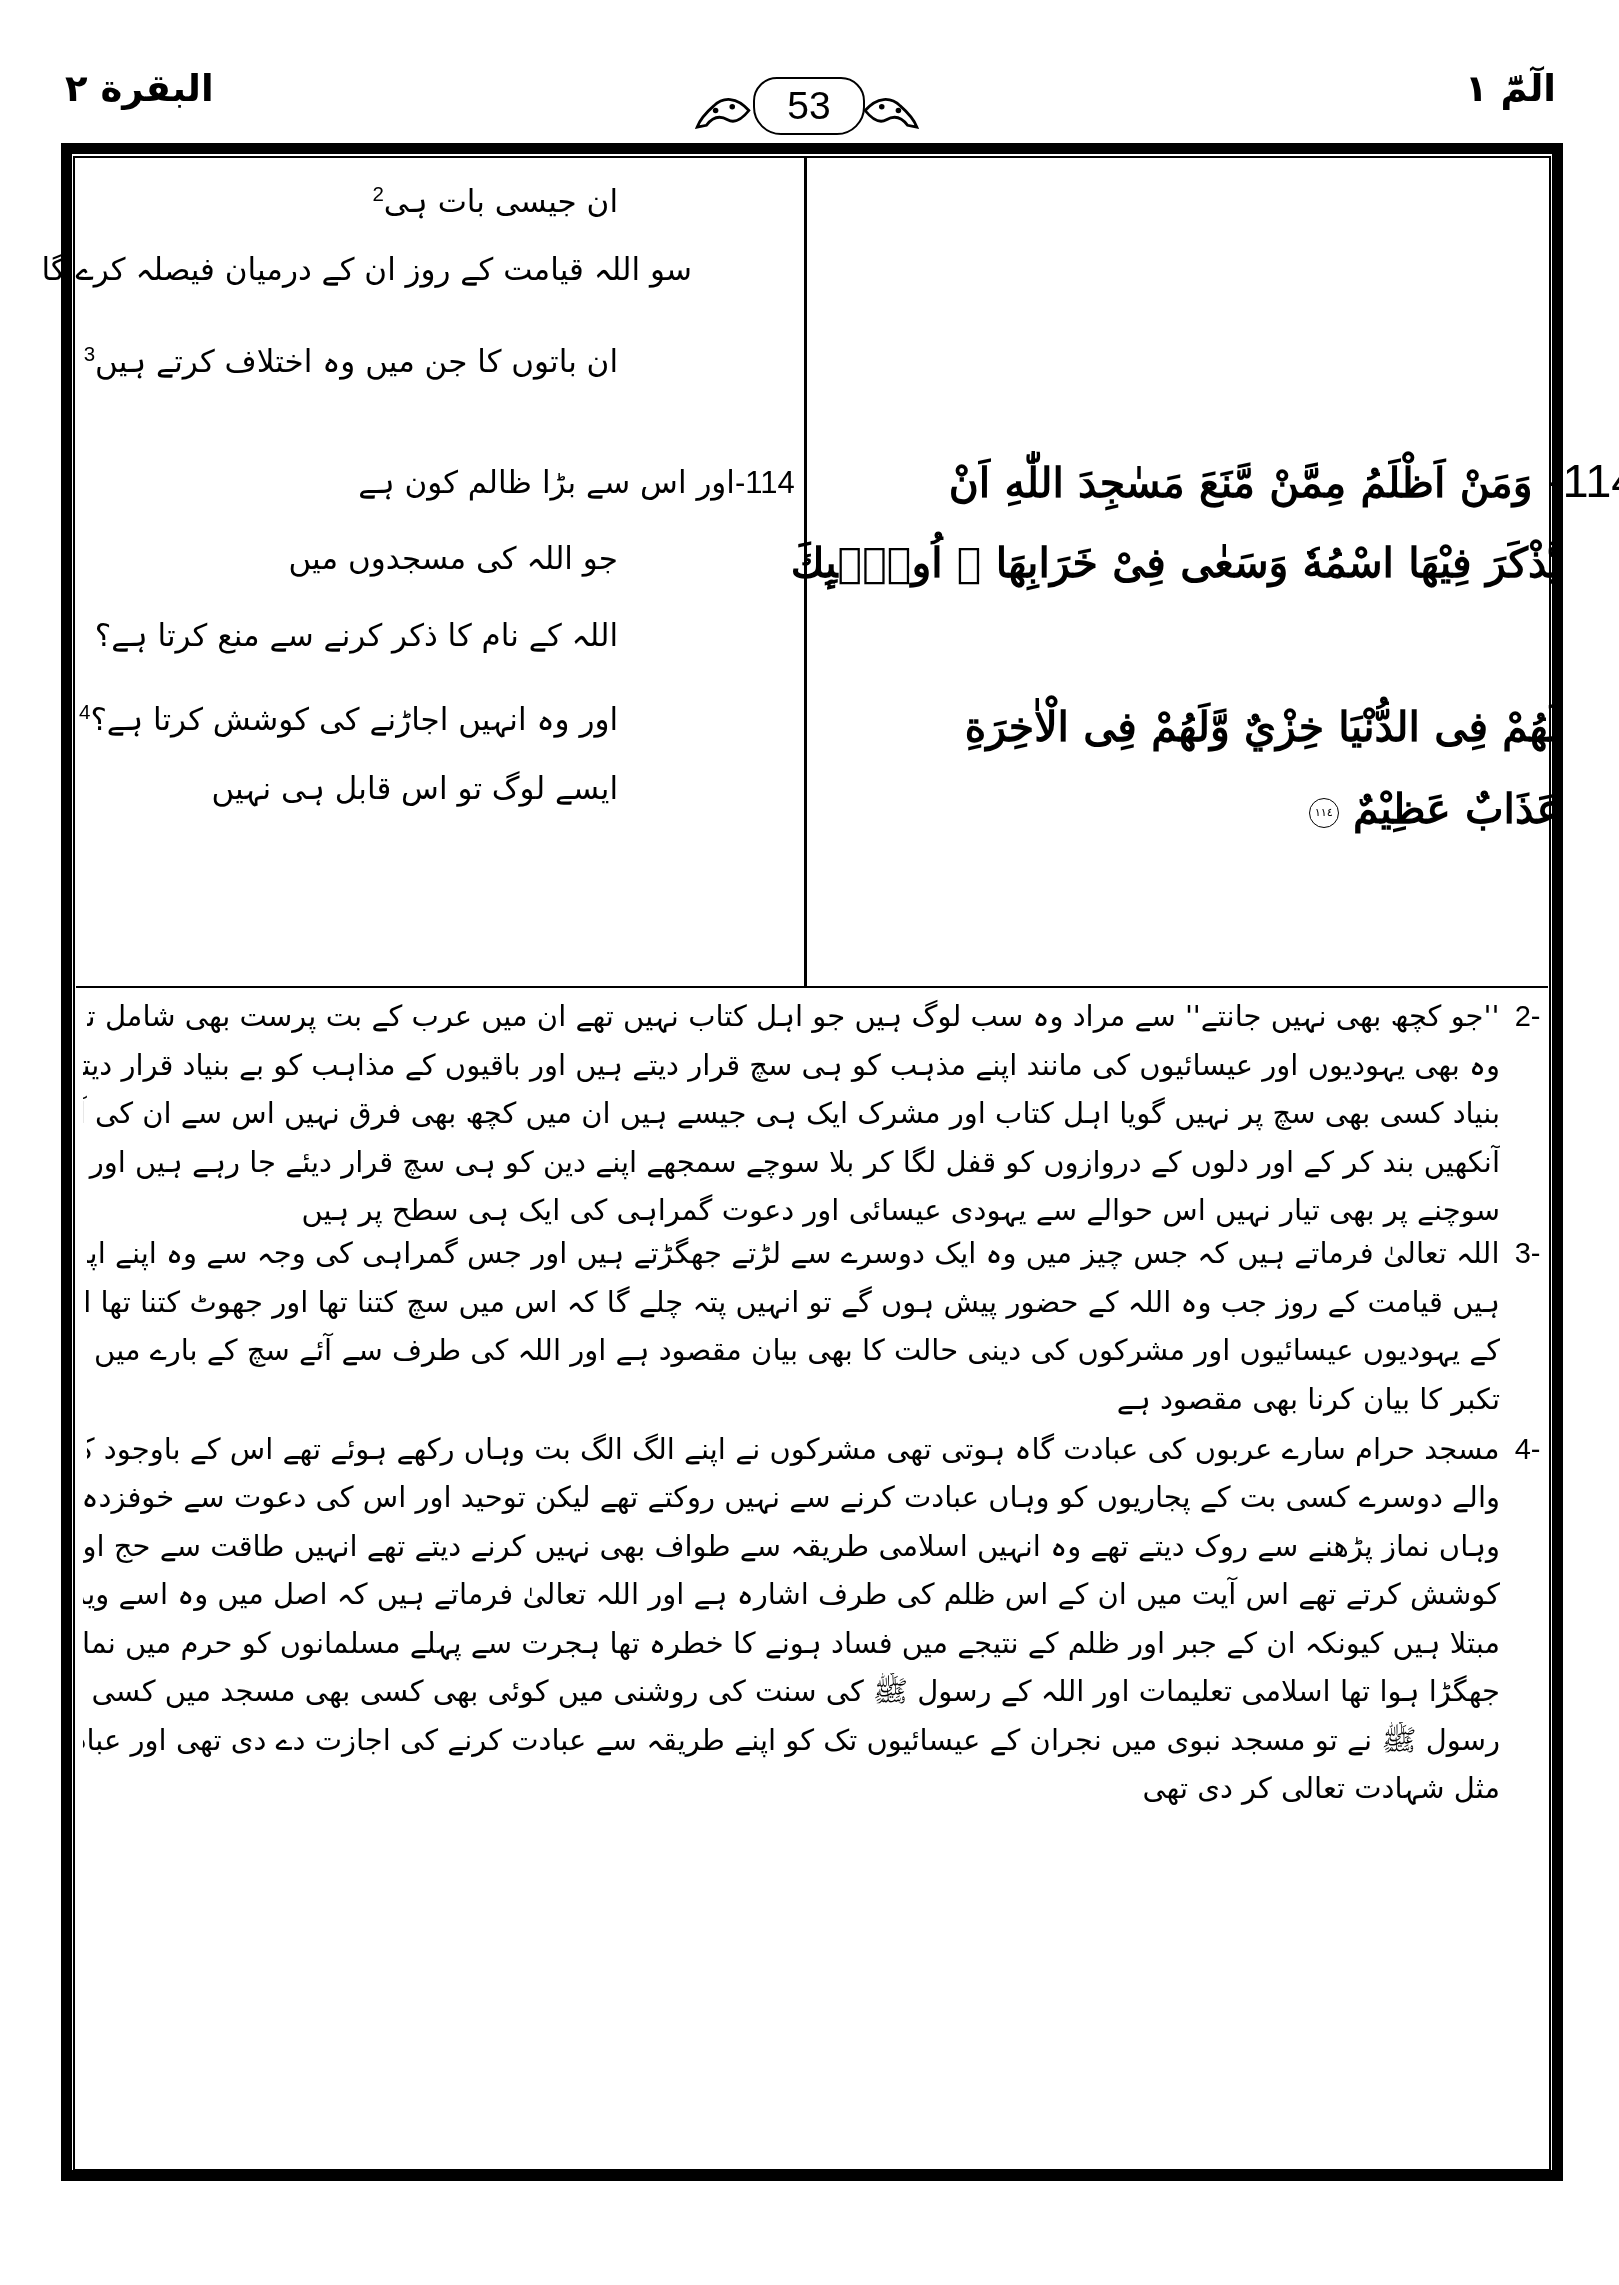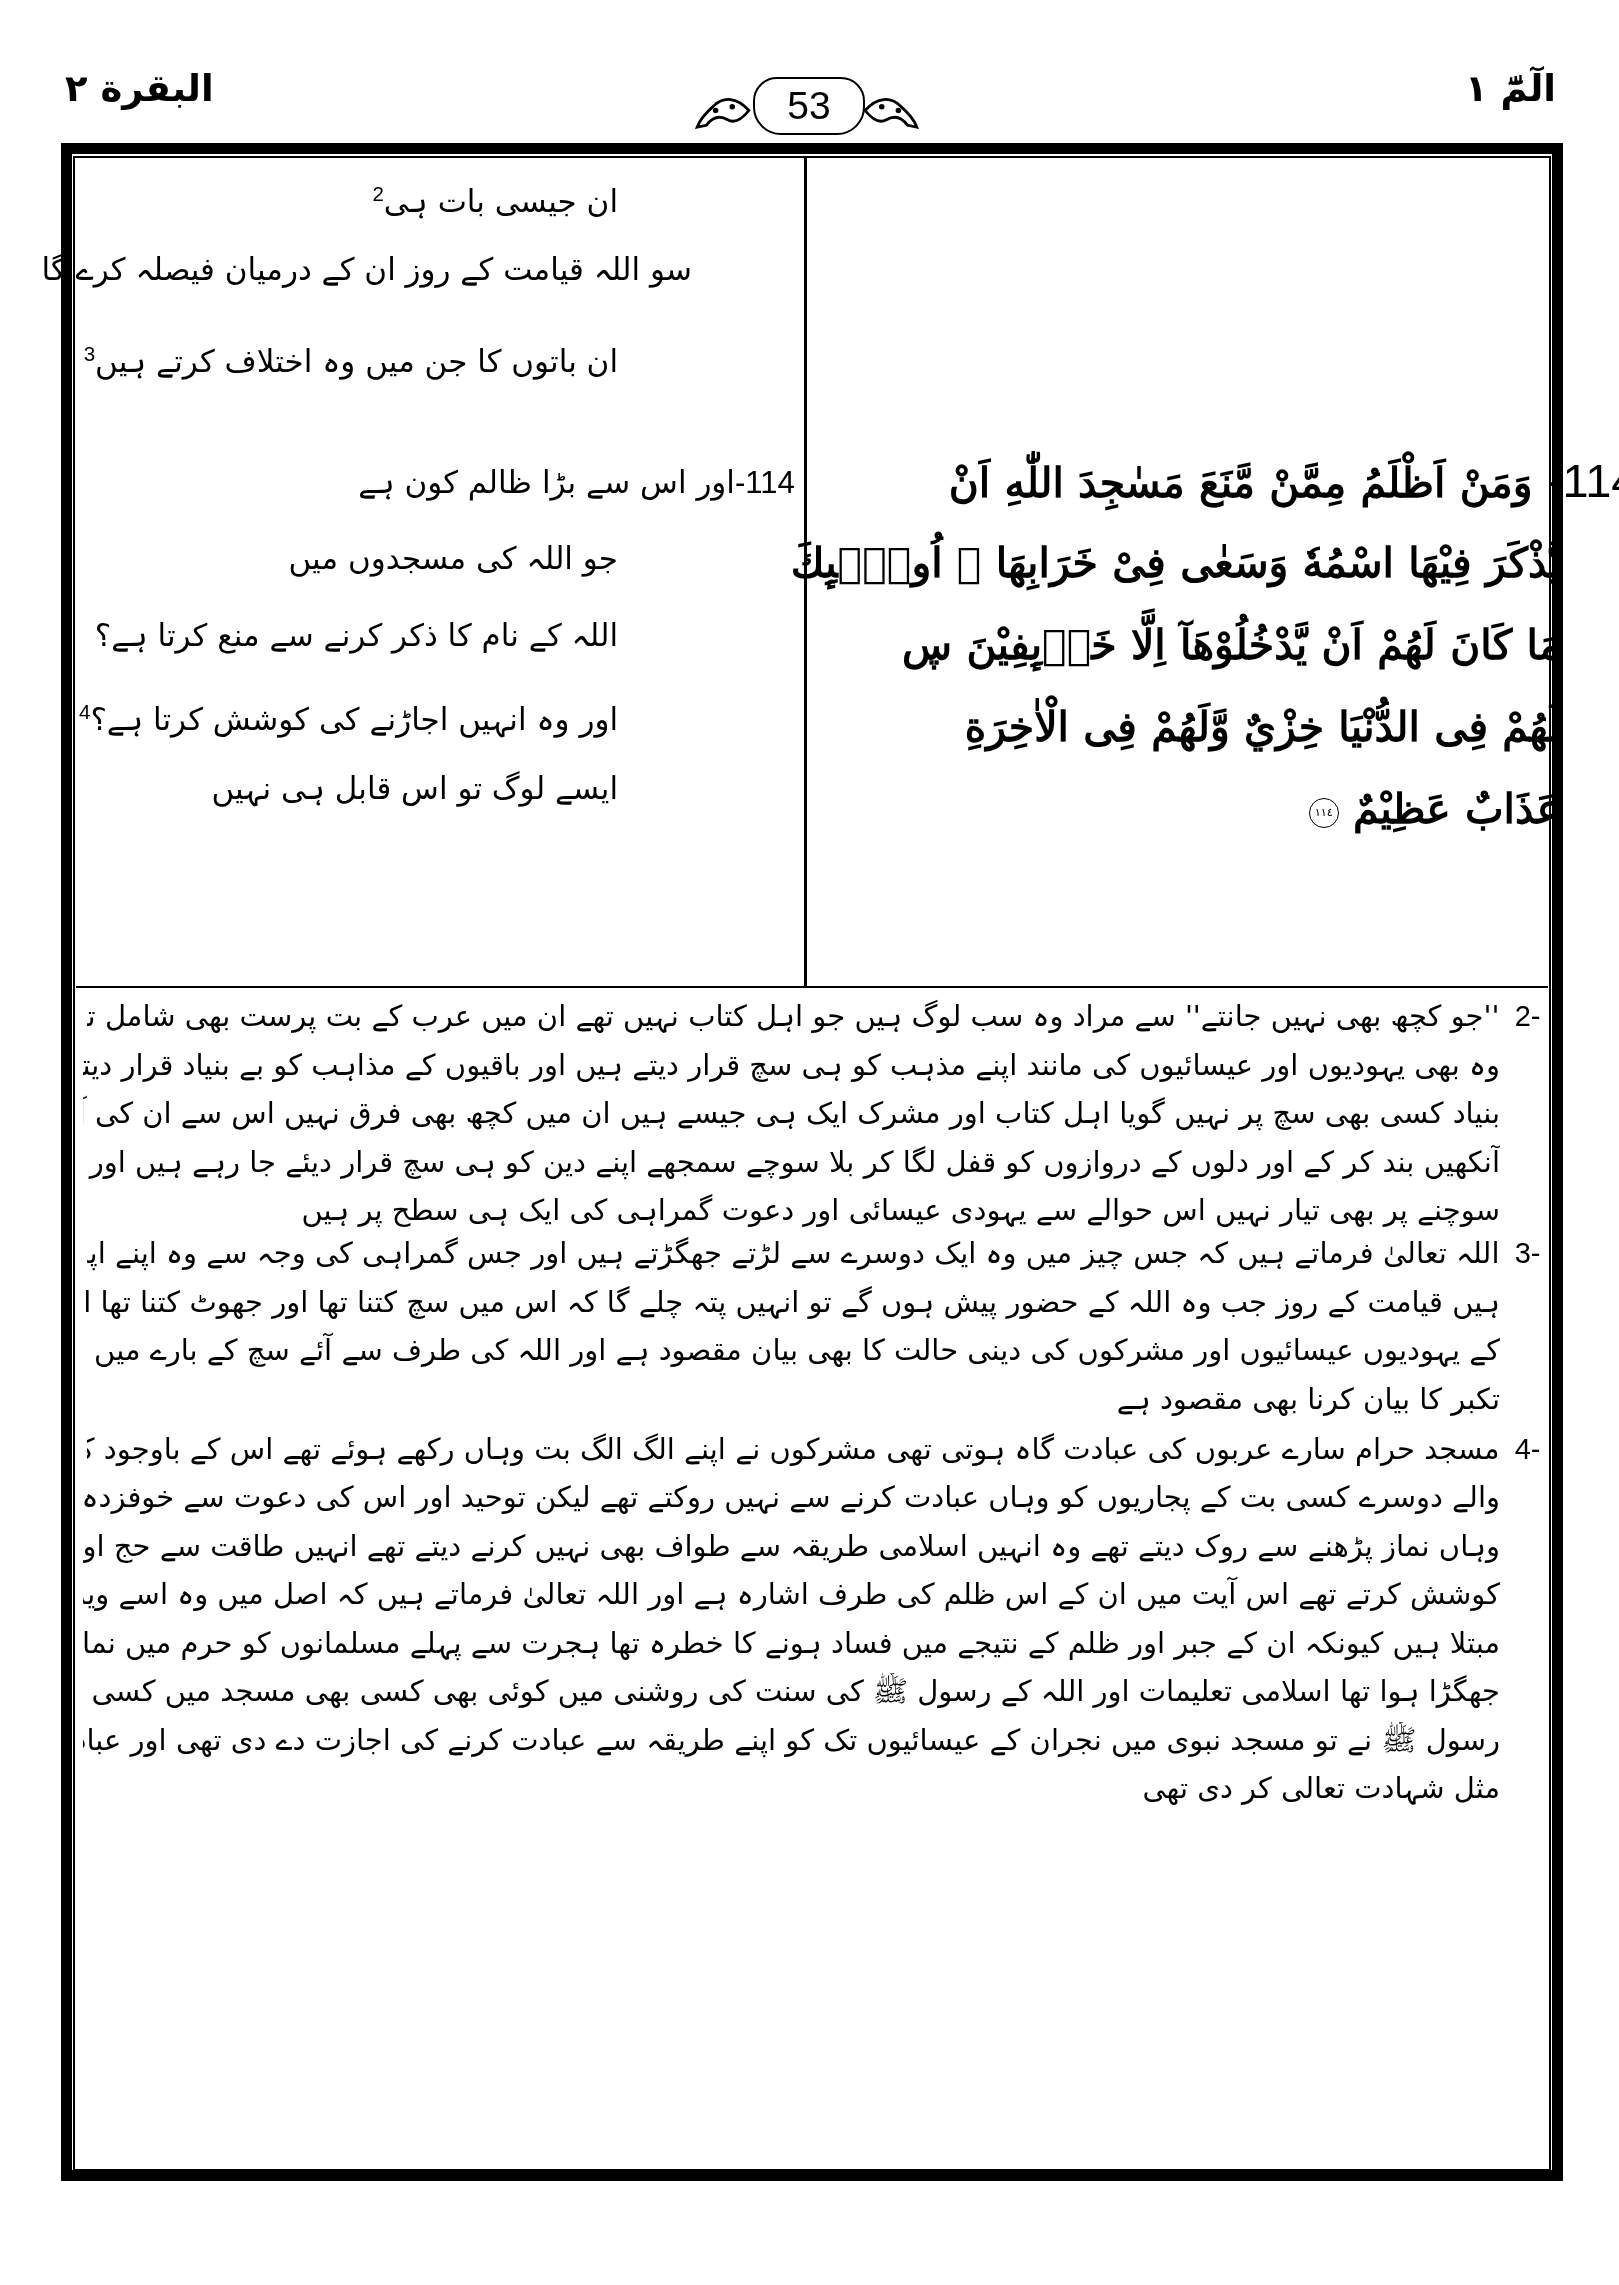--- a/index.html
+++ b/index.html
@@ -73,21 +73,20 @@
     <div class="trans-line indent" style="top:459px;"><span>اللہ کے نام کا ذکر کرنے سے منع کرتا ہے؟</span></div>
     <div class="trans-line indent" style="top:535px;"><span>اور وہ انہیں اجاڑنے کی کوشش کرتا ہے؟</span><sup>4</sup></div>
     <div class="trans-line indent" style="top:612px;"><span>ایسے لوگ تو اس قابل ہی نہیں</span></div>
   </div>
 
   <div class="divider"></div>
 
   <div class="arabic-col">
     <div class="ar-line" style="top:295px;"><span class="ar-num">114-</span> <span>وَمَنْ اَظْلَمُ مِمَّنْ مَّنَعَ مَسٰجِدَ اللّٰهِ اَنْ</span></div>
     <div class="ar-line indent" style="top:377px;"><span>يُّذْكَرَ فِيْهَا اسْمُهٗ وَسَعٰى فِىْ خَرَابِهَا ۭ اُولٰۗىِٕكَ</span></div>
-    <div class="ar-line indent" style="top:459px;"><span>مَا كَانَ لَھُمْ اَنْ يَّدْخُلُوْهَآ اِلَّا خَاۗىِٕفِيْنَ ڛ</span></div>
     <div class="ar-line indent" style="top:541px;"><span>لَھُمْ فِى الدُّنْيَا خِزْيٌ وَّلَھُمْ فِى الْاٰخِرَةِ</span></div>
     <div class="ar-line indent" style="top:623px;"><span>عَذَابٌ عَظِيْمٌ</span> <span class="verse-end">١١٤</span></div>
   </div>
 </div>
 
 <div class="notes">
 
   <div class="note-line" style="top:9.3px;"><span class="note-num">-2</span><span>''جو کچھ بھی نہیں جانتے'' سے مراد وہ سب لوگ ہیں جو اہل کتاب نہیں تھے ان میں عرب کے بت پرست بھی شامل تھے اللہ تعالیٰ فرماتے ہیں کہ</span></div>
   <div class="note-line cont" style="top:58px;"><span>وہ بھی یہودیوں اور عیسائیوں کی مانند اپنے مذہب کو ہی سچ قرار دیتے ہیں اور باقیوں کے مذاہب کو بے بنیاد قرار دیتے ہیں اور کہتے ہیں کہ ان کی</span></div>
   <div class="note-line cont" style="top:106px;"><span>بنیاد کسی بھی سچ پر نہیں گویا اہل کتاب اور مشرک ایک ہی جیسے ہیں ان میں کچھ بھی فرق نہیں اس سے ان کی آگہی کا اندازہ کیا جا سکتا ہے کہ وہ سب</span></div>

